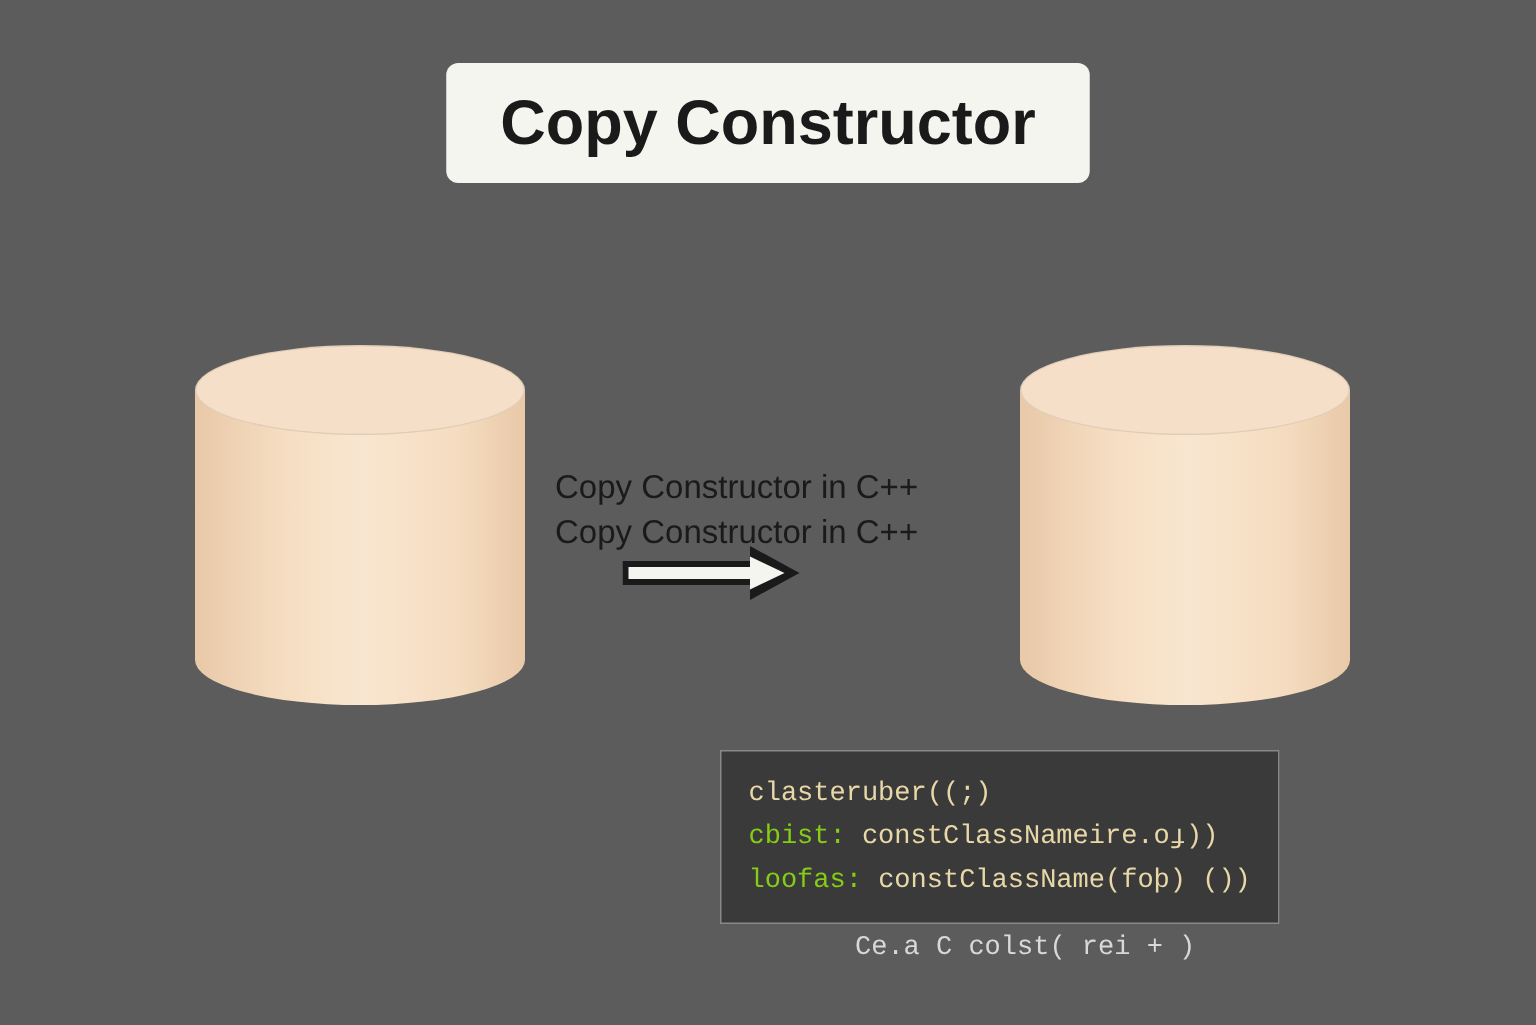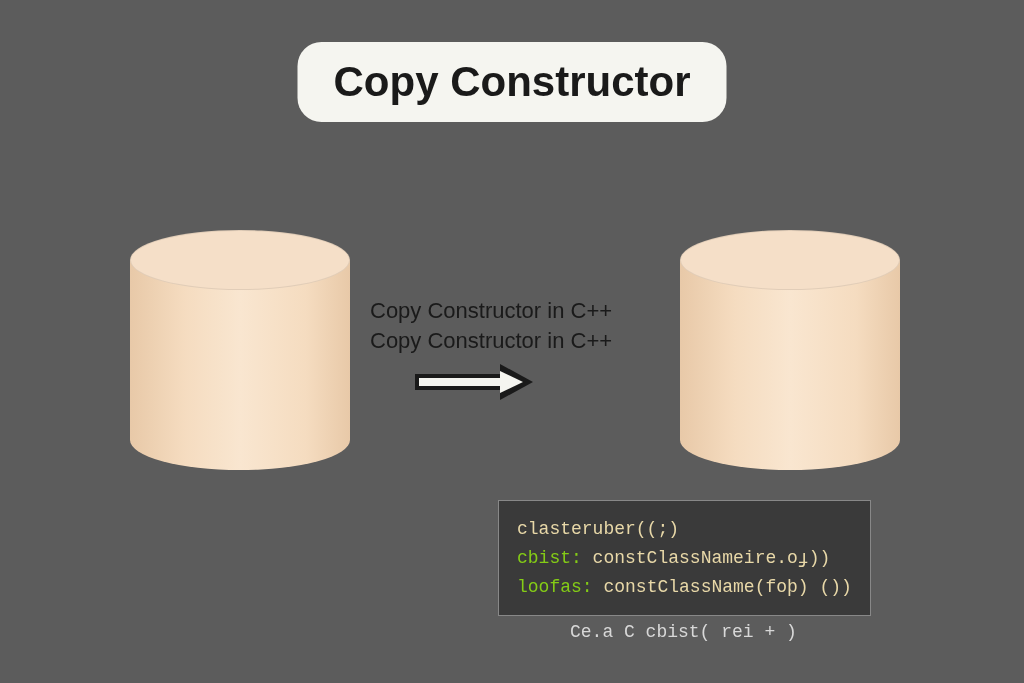--- a/index.html
+++ b/index.html
@@ -15,21 +15,21 @@
       font-family: Arial, sans-serif;
       overflow: hidden;
     }
     .title-box {
       position: absolute;
       top: 42px;
       left: 50%;
       transform: translateX(-50%);
       background: #f5f5f0;
       padding: 16px 36px;
-      border-radius: 24px;
+      border-radius: 8px;
       font-size: 42px;
       font-weight: bold;
       color: #1a1a1a;
     }
     .cylinder {
       position: absolute;
       width: 220px;
       height: 240px;
     }
     .cylinder-left {
@@ -59,21 +59,21 @@
     .cyl-bottom {
       position: absolute;
       bottom: 0;
       width: 220px;
       height: 60px;
       background: linear-gradient(to right, #e8c9a8 0%, #f5dcc0 25%, #f9e6d0 50%, #f5dcc0 80%, #e8c9a8 100%);
       border-radius: 50%;
     }
     .overlay-text {
       position: absolute;
-      top: 296px;
+      top: 310px;
       left: 370px;
       font-size: 22px;
       color: #1a1a1a;
       line-height: 1.35;
       z-index: 10;
     }
     .arrow {
       position: absolute;
       top: 362px;
       left: 415px;
@@ -84,21 +84,20 @@
       top: 500px;
       left: 480px;
       background: #3a3a3a;
       border: 1px solid #888;
       padding: 14px 18px;
       font-family: 'Courier New', monospace;
       font-size: 18px;
       color: #e8d8a8;
       line-height: 1.6;
       z-index: 3;
-      margin-left: 18px;
     }
     .code-box .keyword {
       color: #84cc16;
     }
     .code-caption {
       position: absolute;
       top: 622px;
       left: 570px;
       font-family: 'Courier New', monospace;
       font-size: 18px;
@@ -135,13 +134,13 @@
   <rect x="4" y="16" width="81" height="8" fill="#f5f5f0"></rect>
   <polygon points="85,9 108,20 85,31" fill="#f5f5f0"></polygon>
 </svg>
 
 <div class="code-box">
   <div>clasteruber((;)</div>
   <div><span class="keyword">cbist:</span><span> constClassNameire.oɟ))</span></div>
   <div><span class="keyword">loofas:</span><span> constClassName(foþ) ())</span></div>
 </div>
 
-<div class="code-caption">Ce.a C cbist( rei + )</div>
+<div class="code-caption">Ce.a C colst( rei + )</div>
 
 </body></html>

